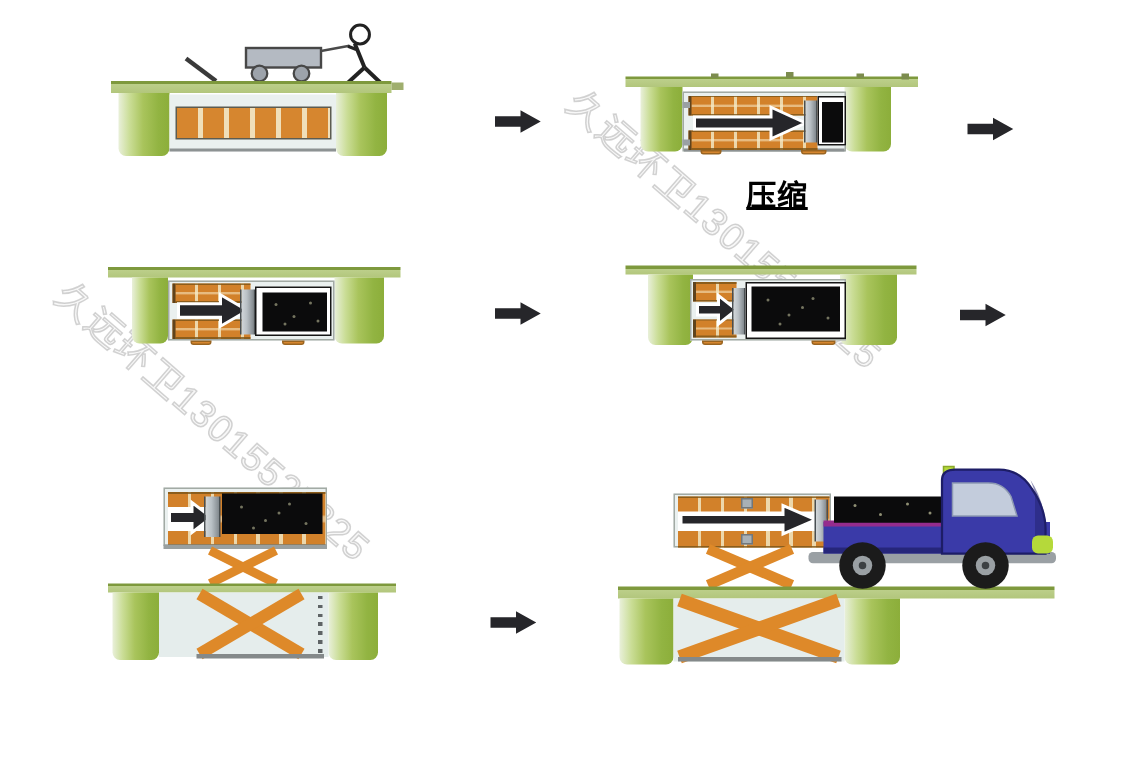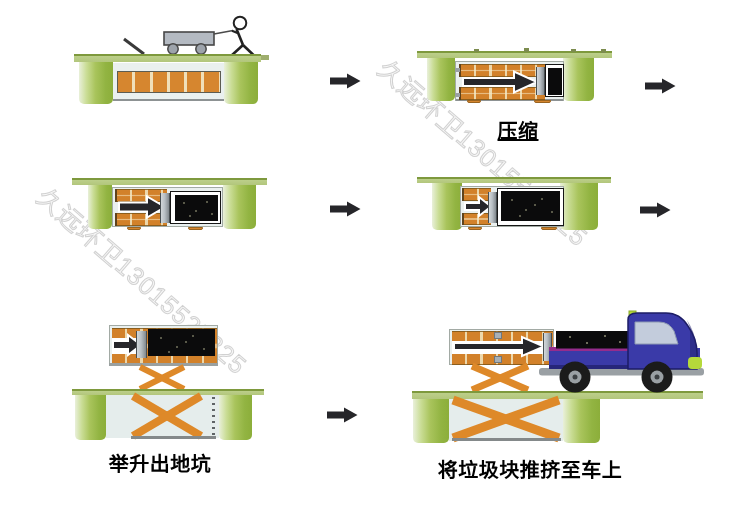--- a/index.html
+++ b/index.html
@@ -184,21 +184,20 @@
     <div class="wall" style="left:75px;top:395px;width:31px;height:45px;"></div>
     <div class="wall" style="left:219px;top:395px;width:33px;height:45px;"></div>
     <div class="abs" style="left:106px;top:395px;width:113px;height:43px;background:#e5edec;"></div>
     <svg style="left:127px;top:394px;" width="80" height="46" viewBox="0 0 80 46">
       <line x1="6" y1="2" x2="74" y2="42" stroke="#de8929" stroke-width="8"></line>
       <line x1="74" y1="2" x2="6" y2="42" stroke="#de8929" stroke-width="8"></line>
     </svg>
     <div class="dotline" style="left:212px;top:397px;height:39px;"></div>
     <div class="floorline" style="left:131px;top:436px;width:85px;height:2.5px;"></div>
   </div>
-  <div class="lbl" style="left:60px;top:453px;width:200px;">举升出地坑</div>
 
   <svg style="left:327px;top:407px;" width="32" height="16" viewBox="0 0 32 16">
     <polygon points="0,4.5 17,4.5 17,0.5 30.5,8 17,15.5 17,11.5 0,11.5" fill="#26262a"></polygon>
   </svg>
 
   <div>
     <div class="frame" style="left:449px;top:329px;width:105px;height:36px;">
       <div class="slat abs" style="left:2px;top:1px;width:101px;height:34px;"></div>
       <div class="abs" style="left:2px;top:11px;width:94px;height:13px;background:#ffffff;"></div>
       <div class="abs" style="left:44px;top:2px;width:8px;height:7px;background:#a8b0b6;border:1px solid #70777c;box-sizing:border-box;"></div>
@@ -238,15 +237,14 @@
       <path d="M110,22 L134,22 Q144,22 149,31 L153,44 L110,44 Z" fill="#c3ccdc" stroke="#8d99b2" stroke-width="1"></path>
       <rect x="163" y="57" width="14" height="12" rx="4" fill="#b5d93a"></rect>
       <circle cx="50" cy="77" r="15.5" fill="#1b1b1b"></circle>
       <circle cx="50" cy="77" r="6.5" fill="#9aa0a4"></circle>
       <circle cx="50" cy="77" r="2.5" fill="#3c4043"></circle>
       <circle cx="132" cy="77" r="15.5" fill="#1b1b1b"></circle>
       <circle cx="132" cy="77" r="6.5" fill="#9aa0a4"></circle>
       <circle cx="132" cy="77" r="2.5" fill="#3c4043"></circle>
     </svg>
   </div>
-  <div class="lbl" style="left:430px;top:459px;width:200px;">将垃圾块推挤至车上</div>
 
 </div>
 
 </body></html>

